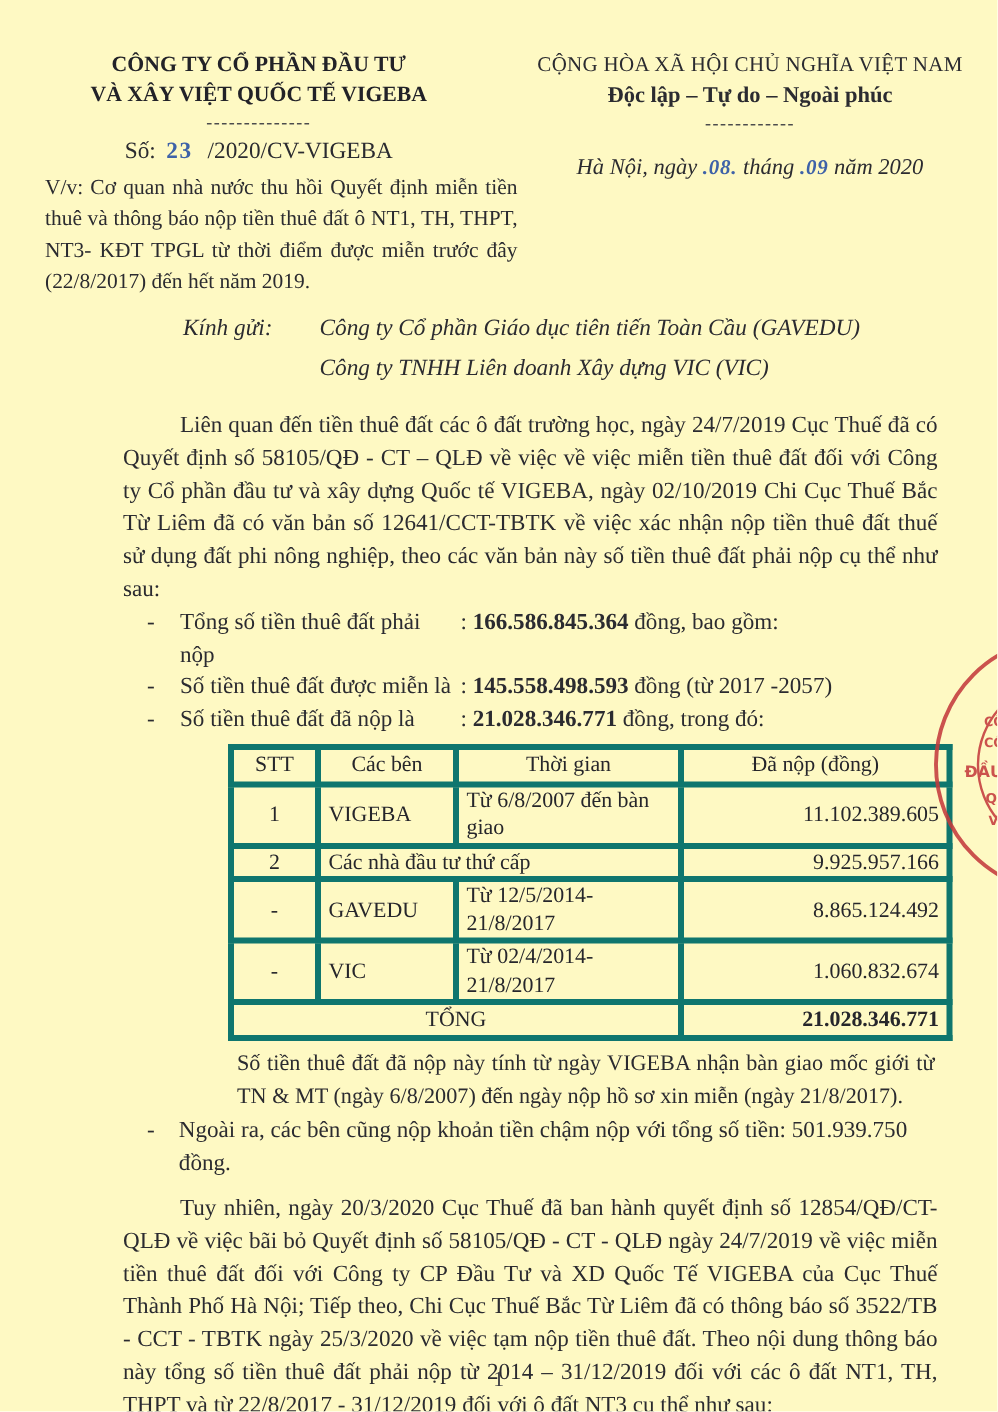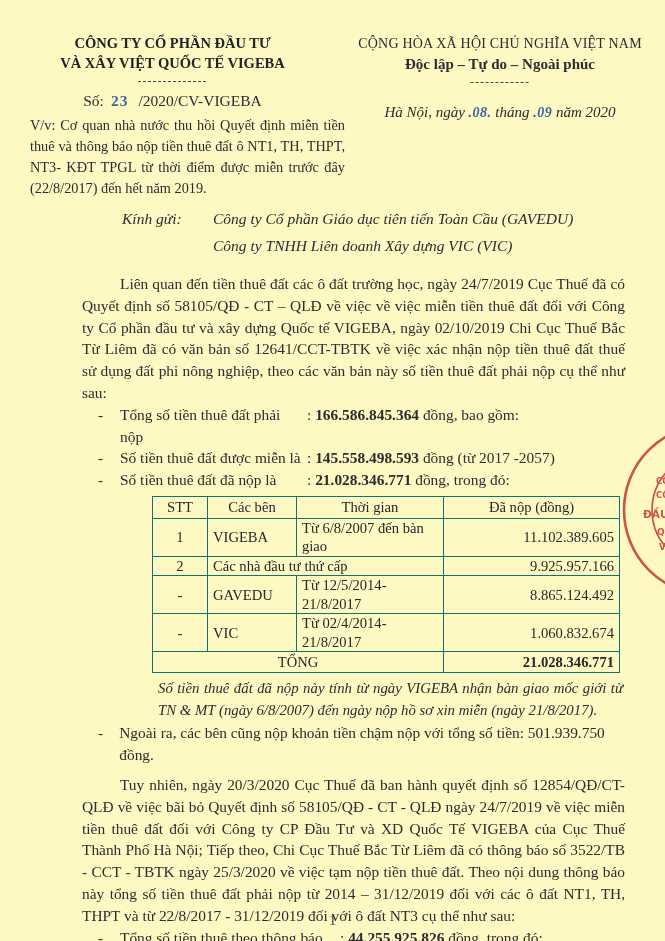--- a/index.html
+++ b/index.html
@@ -29,31 +29,31 @@
   
   .para{margin:14px 40px 0 82px;font-size:15.4px;line-height:21.8px;text-align:justify;text-indent:38px;}
   .items{margin:0 40px 0 98px;}
   .item{display:flex;font-size:15.4px;line-height:21.8px;}
   .item-dash{width:22px;}
   .item-label{width:187px;}
   .items-2 .item-label{width:220px;}
   .item-val b{font-weight:bold;}
   
   table.tbl{margin:5px 0 0 152px;border-collapse:collapse;font-size:14.6px;color:#26262b;}
-  .tbl td,.tbl th{border:1px solid #0f766e;padding:0 5px;height:18.5px;line-height:18.5px;font-weight:normal;}
+  .tbl td,.tbl th{border:4px solid #0f766e;padding:0 5px;height:18.5px;line-height:18.5px;font-weight:normal;}
   .tbl th{text-align:center;height:21px;line-height:21px;}
   .tbl .c{text-align:center;}
   .tbl .num{text-align:right;}
   .tbl .w-stt{width:44px;}
   .tbl .w-ben{width:78px;}
   .tbl .w-tg{width:136px;}
   .tbl .w-dn{width:165px;}
   .tbl .total-label{text-align:center;height:20px;}
   .tbl .total-val{font-weight:bold;}
-  .tbl-note{margin:5px 42px 0 158px;font-style:italic;font-size:14.8px;line-height:21.5px;text-align:justify;}
+  .tbl-note{margin:5px 42px 0 158px;font-size:14.8px;line-height:21.5px;text-align:justify;}
   .late-item{display:flex;margin:1px 40px 0 98px;font-size:15.4px;line-height:21.8px;}
   
   .page-num{position:absolute;bottom:12px;left:0;width:100%;text-align:center;font-size:14.5px;color:#3c3c44;}
   .stamp{position:absolute;top:421px;right:0;width:46px;height:178px;opacity:.88;}
 </style>
 </head>
 <body>
 
 <div class="page">
 

